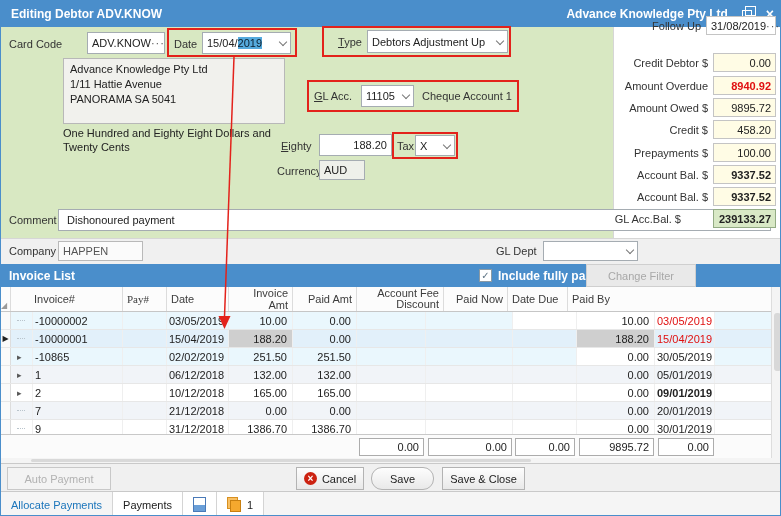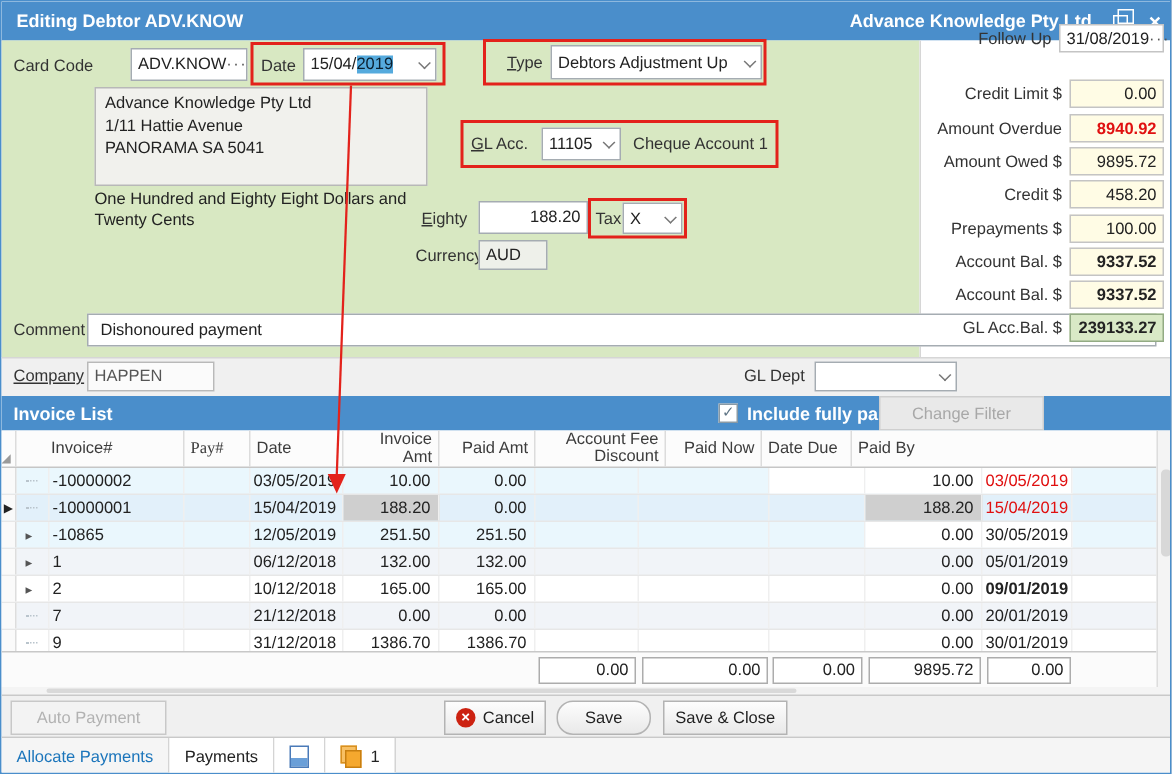--- a/index.html
+++ b/index.html
@@ -162,38 +162,38 @@
   <span class="abs lbl" style="left:276px;top:164px;">Currency</span>
   <div class="abs field gray" style="left:318px;top:159px;width:46px;height:20px;">
     <span>AUD</span>
   </div>
 
   <span class="abs lbl" style="left:8px;top:213px;">Comment</span>
   <div class="abs field" style="left:57px;top:208px;width:713px;height:22px;padding-left:8px;">
     <span>Dishonoured payment</span>
   </div>
 
-  <span class="abs lbl" style="left:8px;top:244px;text-decoration:underline;">Company</span>
+  <span class="abs lbl" style="left:8px;top:244px;">Company</span>
   <div class="abs field" style="left:57px;top:240px;width:85px;height:20px;background:#fbfbfb;border-color:#b9b9b9;color:#555;">
     <span>HAPPEN</span>
   </div>
   <span class="abs lbl" style="left:495px;top:244px;">GL Dept</span>
   <div class="abs field" style="left:542px;top:240px;width:95px;height:20px;">
     <span class="chev"></span>
   </div>
 
   <div class="sum-row" style="top:15px;">
     <span class="lbl">Follow Up</span>
     <span class="sum-field white" style="width:70px;">
       <span>31/08/2019</span>
       <span class="dots">···</span>
     </span>
   </div>
   <div class="sum-row" style="top:52px;">
-    <span class="lbl">Credit Limit $</span>
+    <span class="lbl">Credit Debtor $</span>
     <span class="sum-field">
         <span>0.00</span>
       </span>
   </div>
   <div class="sum-row" style="top:75px;">
     <span class="lbl">Amount Overdue</span>
     <span class="sum-field red">
         <span>8940.92</span>
       </span>
   </div>
@@ -220,21 +220,21 @@
     <span class="sum-field bold">
         <span>9337.52</span>
       </span>
   </div>
   <div class="sum-row" style="top:186px;">
     <span class="lbl">Account Bal. $</span>
     <span class="sum-field bold">
         <span>9337.52</span>
       </span>
   </div>
-  <div class="sum-row" style="top:208px;">
+  <div class="sum-row" style="top:208px;gap:27px;">
     <span class="lbl">GL Acc.Bal. $</span>
     <span class="sum-field greenbal">
         <span>239133.27</span>
       </span>
   </div>
 
   <div class="abs invbar">
     <span class="title">Invoice List</span>
     <span class="checkbox" style="margin-left:404px;">
         <span>✓</span>
@@ -296,21 +296,21 @@
     <div class="gc" style="width:56px;border-right:none;"></div>
   </div>
 
   <div class="grow" style="top:347px;background:#eaf7fd;">
     <div class="gc ind" style="width:10px;"></div>
     <div class="gc" style="width:22px;">
         <span class="expand">▸</span>
       </div>
     <div class="gc" style="width:90px;">-10865</div>
     <div class="gc" style="width:44px;"></div>
-    <div class="gc" style="width:62px;">12/05/2019</div>
+    <div class="gc" style="width:62px;">02/02/2019</div>
     <div class="gc num" style="width:64px;">251.50</div>
     <div class="gc num" style="width:64px;">251.50</div>
     <div class="gc num" style="width:69px;"></div>
     <div class="gc num" style="width:87px;"></div>
     <div class="gc num" style="width:64px;"></div>
     <div class="gc num" style="width:78px;background:#fff;">0.00</div>
     <div class="gc" style="width:60px;background:#fff;">30/05/2019</div>
     <div class="gc" style="width:56px;border-right:none;"></div>
   </div>
 

